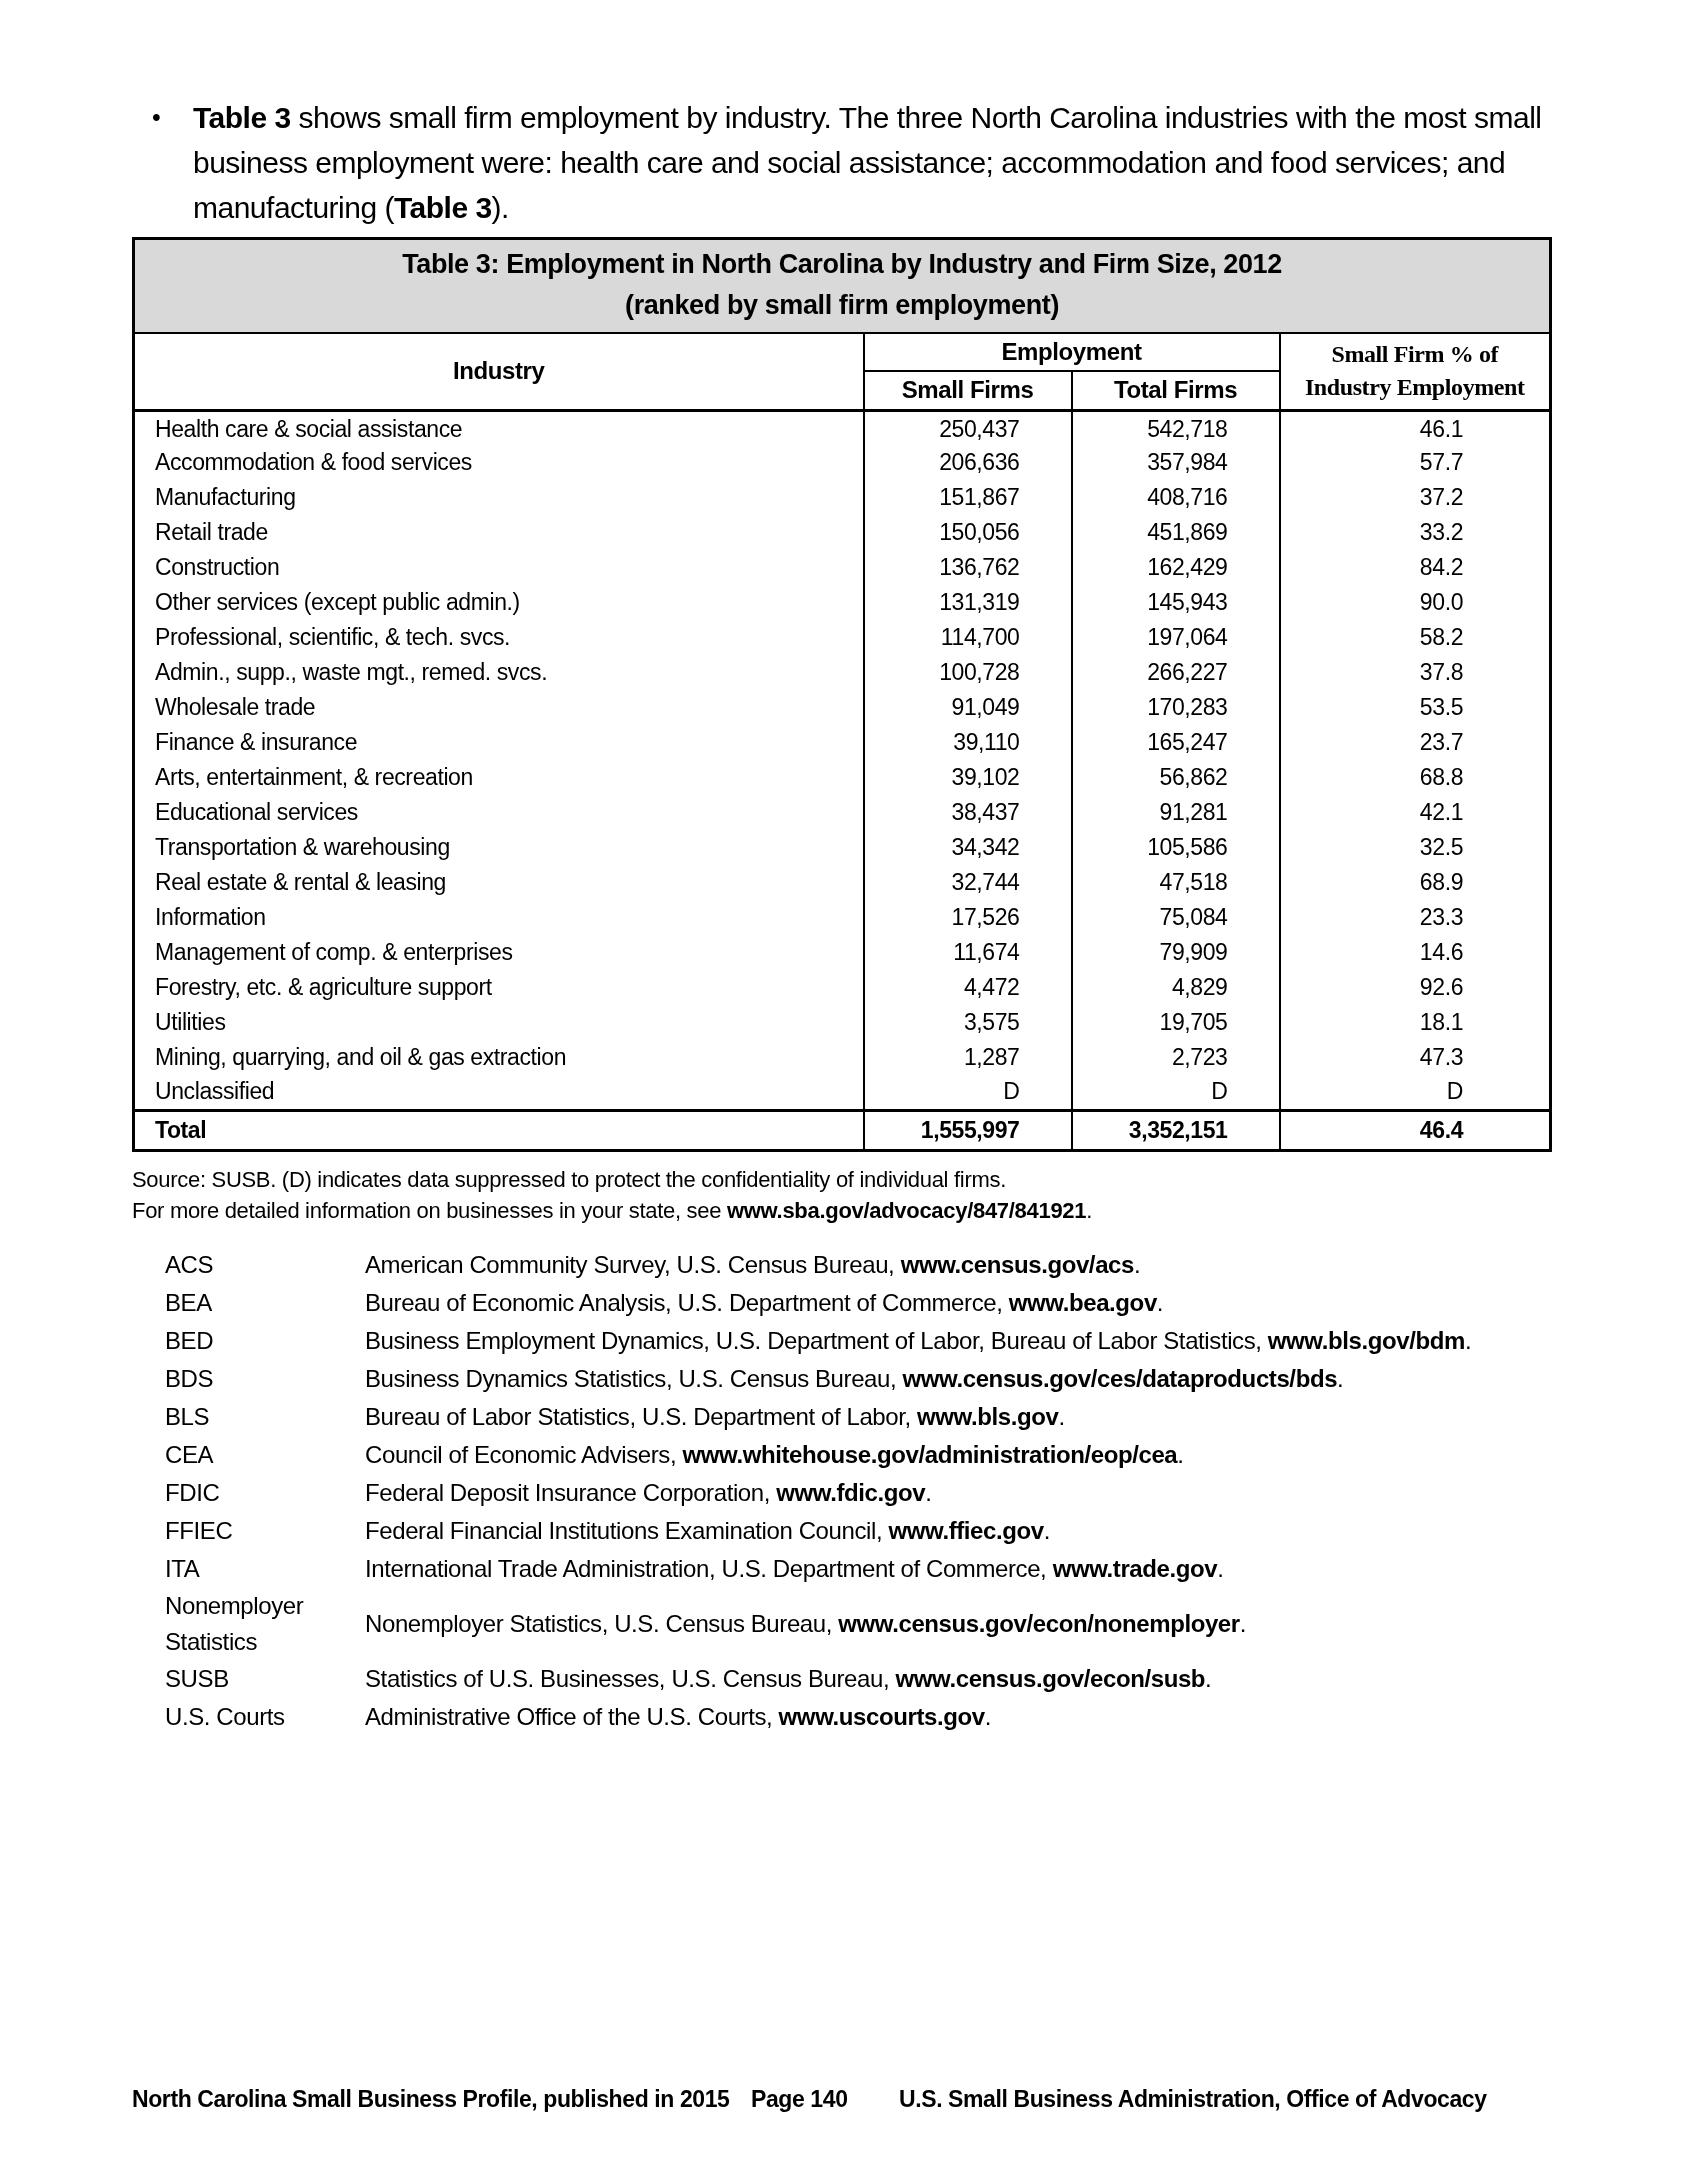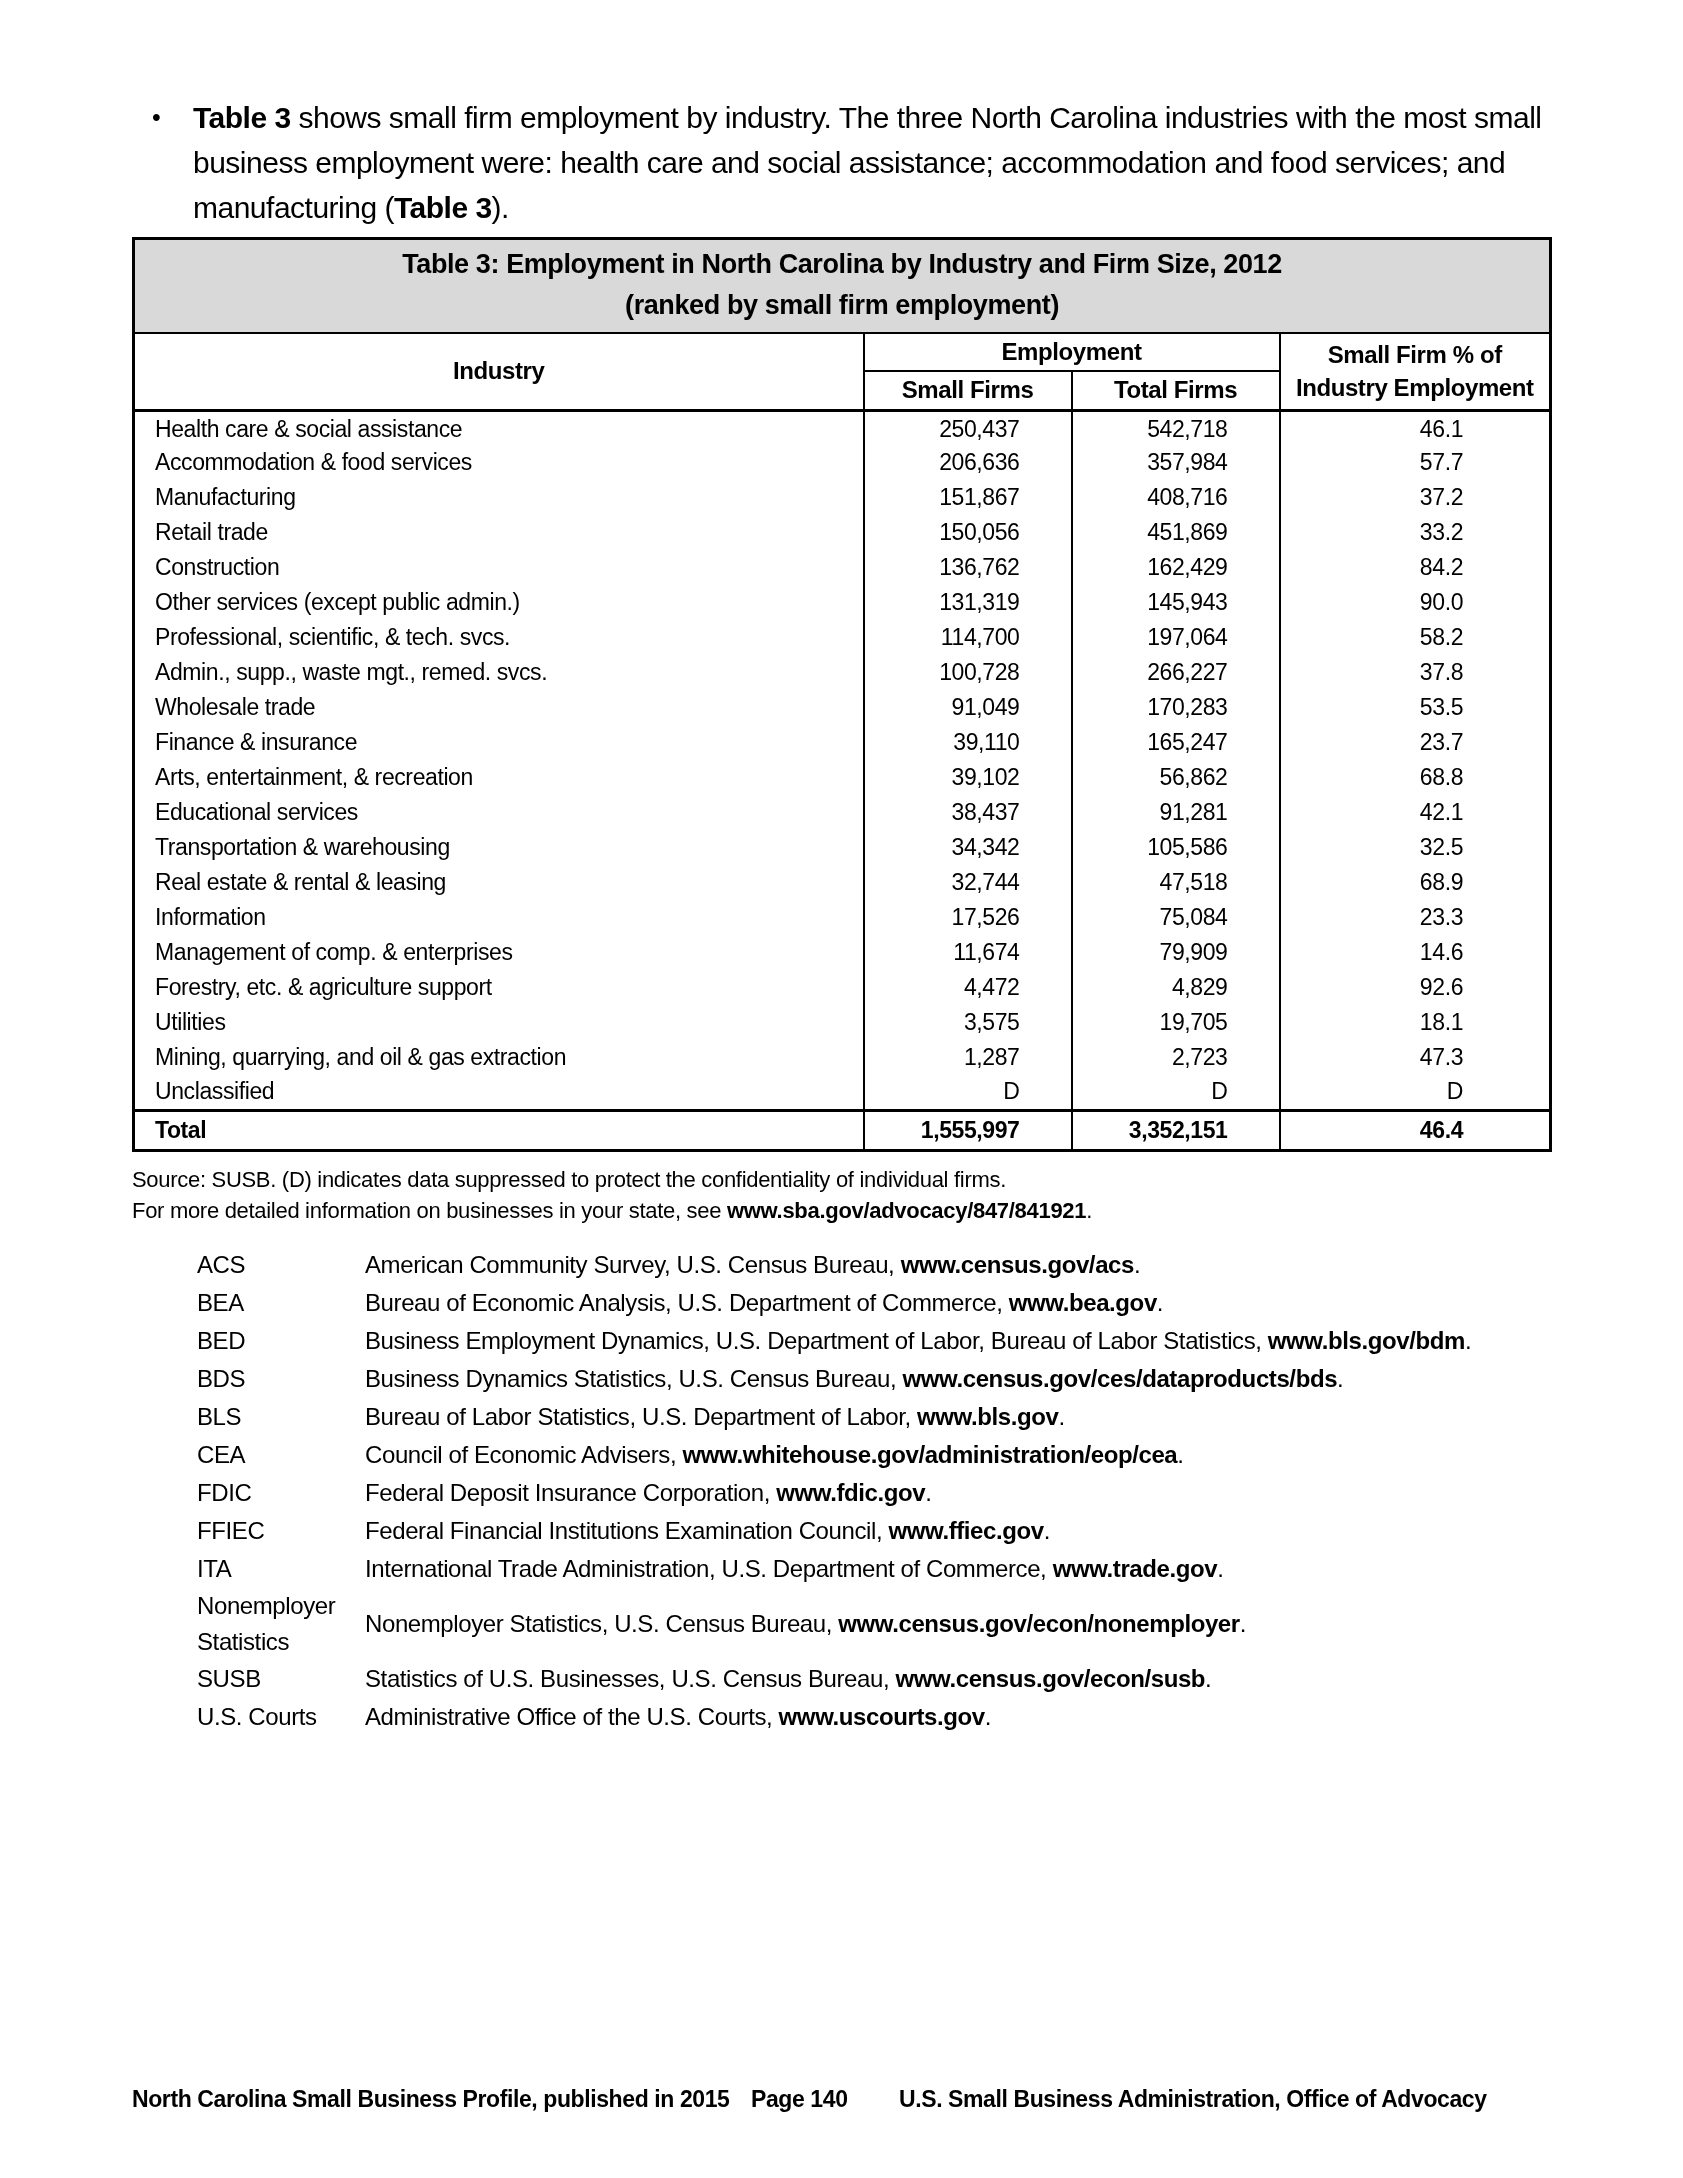--- a/index.html
+++ b/index.html
@@ -25,39 +25,39 @@
   col.c-ind{width:730px;}
   col.c-small{width:208px;}
   col.c-total{width:208px;}
   col.c-pct{width:271px;}
   .title-cell{background:var(--title-bg);border-bottom:2px solid #000;text-align:center;font-weight:bold;font-size:27px;padding:4px 0 6px 0;}
   .title-cell div{line-height:41px;}
   th{font-weight:bold;font-size:24px;}
   .h-ind{border-right:2px solid #000;border-bottom:3px solid #000;text-align:center;}
   .h-emp{border-right:2px solid #000;border-bottom:2px solid #000;text-align:center;height:38px;}
   .h-pct{border-bottom:3px solid #000;text-align:center;}
-  .h-pct div{line-height:33px;}
+  .h-pct div{line-height:33px;font-family:Liberation Serif, serif;}
   .h-sub{border-right:2px solid #000;border-bottom:3px solid #000;text-align:center;height:39px;margin-left:24px;}
   tbody td{font-size:23px;height:35px;padding:0;}
   td.ind{padding-left:20px;border-right:2px solid #000;}
   td.num{text-align:right;padding-right:51px;border-right:2px solid #000;}
   td.pct{text-align:right;padding-right:86px;padding-left:36px;}
   tbody tr:first-child td{padding-top:3px;}
   tfoot td{border-top:3px solid #000;font-weight:bold;font-size:23px;height:40px;}
 
   
   .source{margin-top:12px;font-size:22px;letter-spacing:-0.3px;}
   .source .sl{line-height:31px;white-space:nowrap;}
 
   
   .section-bar{margin-top:53px;width:1407px;height:46px;line-height:46px;background:var(--bar-bg);font-size:28px;font-weight:bold;padding-left:12px;letter-spacing:-0.4px;}
   .abbrev-list{margin-top:20px;padding-left:33px;letter-spacing:-0.4px;}
   .abbrev-row{display:flex;align-items:center;}
   .abbrev-term{width:200px;flex:none;font-size:24px;}
-  .abbrev-term .tl{line-height:38px;white-space:nowrap;margin-left:32px;}
+  .abbrev-term .tl{line-height:38px;white-space:nowrap;}
   .abbrev-row.multi .abbrev-term .tl{line-height:36px;}
   .abbrev-desc{flex:1;font-size:24px;line-height:38px;white-space:nowrap;}
 
   
   .footer{position:absolute;left:132px;top:2079px;width:1417px;height:40px;font-weight:bold;font-size:23px;letter-spacing:-0.4px;}
   .footer span{position:absolute;top:0;line-height:40px;white-space:nowrap;}
   .f-left{left:0;}
   .f-center{left:619px;}
   .f-right{left:767px;}
 </style>

